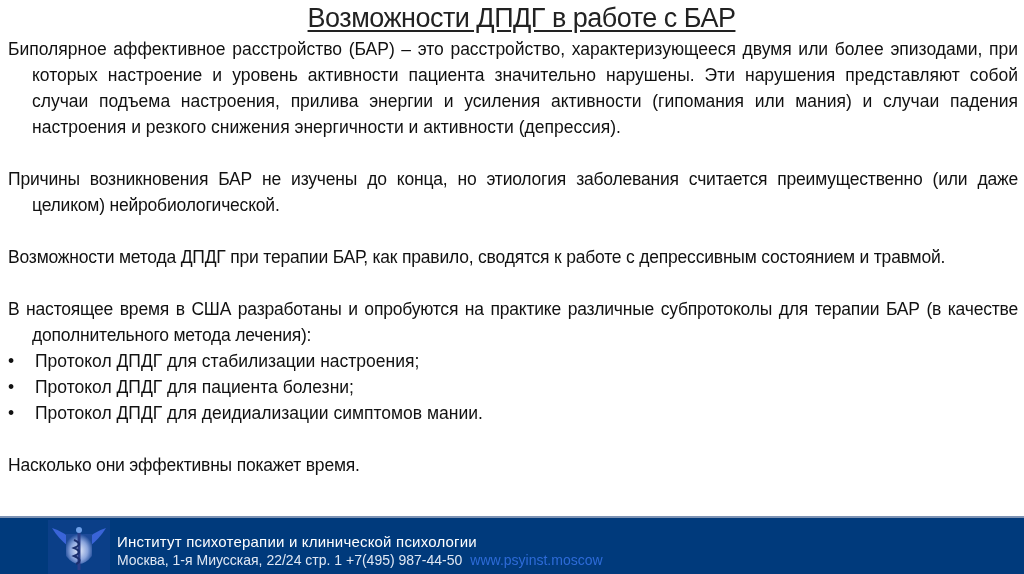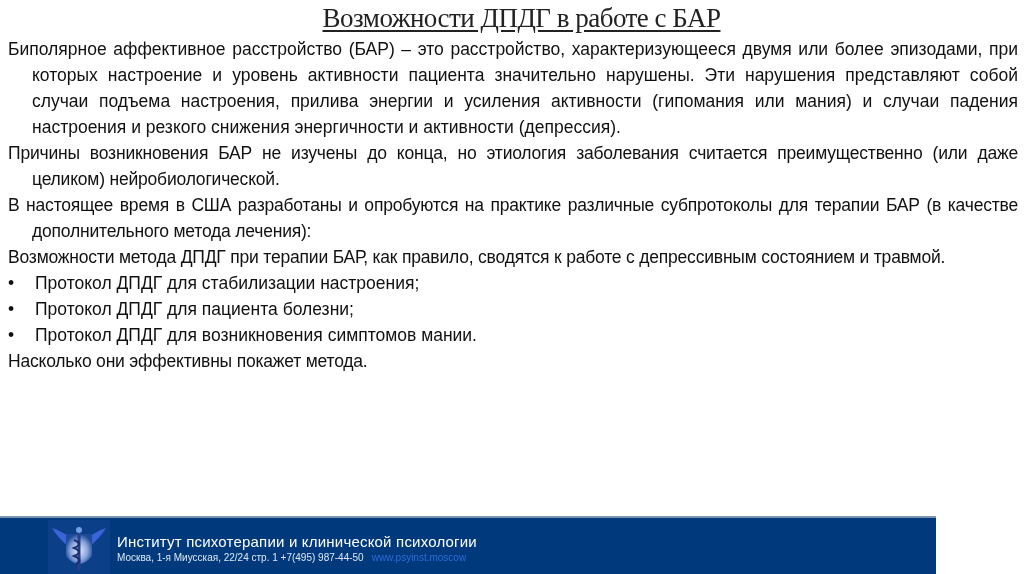--- a/index.html
+++ b/index.html
@@ -1,76 +1,76 @@
 <!DOCTYPE html>
 <html><head>
 <meta charset="utf-8">
 <style>
   * { box-sizing: border-box; margin: 0; padding: 0; }
   html, body { width: 1024px; height: 574px; overflow: hidden; background: #ffffff; }
   body { position: relative; font-family: "Liberation Sans", sans-serif; color: #111; }
 
   .title {
     position: absolute; left: 0; top: 2px; width: 1024px; text-align: center;
-    font-family: Liberation Serif, serif;
+    font-family: Liberation Sans, sans-serif;
     font-size: 27px; line-height: 32px; color: #222; padding-left: 19px;
   }
   .title span { text-decoration: underline; text-underline-offset: 3px; letter-spacing: -0.5px; }
 
   .content {
     position: absolute; left: 8px; top: 36px; width: 1010px;
     font-size: 17.5px; line-height: 26px; color: #111;
   }
   .para { text-align: justify; padding-left: 24px; text-indent: -24px; }
-  .para.gap { }
+  .para.gap { margin-top: 26px; }
   .para.narrow { letter-spacing: -0.2px; }
   .bold { font-weight: normal; }
   .bullets { list-style: none; }
   .bullets li { position: relative; padding-left: 27px; }
   .bullets li .dot { position: absolute; left: 0; top: 0; }
 
   .footer {
-    position: absolute; left: 0; top: 516px; width: 936px; height: 58px;
+    position: absolute; left: 0; top: 516px; width: 1024px; height: 58px;
     background: #003a7c; border-top: 2px solid #7d93b4;
   }
   .logo {
     position: absolute; left: 48px; top: 2px; width: 62px; height: 54px;
   }
   .inst-name {
     position: absolute; left: 117px; top: 15px; font-size: 15px; color: #ffffff;
     letter-spacing: 0.2px;
   }
   .inst-addr {
-    position: absolute; left: 117px; top: 34px; font-size: 10px; color: #dfe7f3;
+    position: absolute; left: 117px; top: 34px; font-size: 14px; color: #dfe7f3;
   }
   .inst-link { color: #2d6bd8; margin-left: 8px; }
 </style>
 </head>
 <body>
 
 <div class="title">
   <span>Возможности ДПДГ в работе с БАР</span>
 </div>
 
 <div class="content">
   <p class="para"><span class="bold">Биполярное аффективное расстройство (БАР) –</span><span> это расстройство, характеризующееся двумя или более эпизодами, при которых настроение и уровень активности пациента значительно нарушены. Эти нарушения представляют собой случаи подъема настроения, прилива энергии и усиления активности (гипомания или мания) и случаи падения настроения и резкого снижения энергичности и активности (депрессия).</span></p>
 
   <p class="para gap narrow">Причины возникновения БАР не изучены до конца, но этиология заболевания считается преимущественно (или даже целиком) нейробиологической.</p>
 
+  <p class="para gap narrow">Возможности метода ДПДГ при терапии БАР, как правило, сводятся к работе с депрессивным состоянием и травмой.</p>
+
   <p class="para gap narrow">В настоящее время в США разработаны и опробуются на практике различные субпротоколы для терапии БАР (в качестве дополнительного метода лечения):</p>
-
-  <p class="para gap narrow">Возможности метода ДПДГ при терапии БАР, как правило, сводятся к работе с депрессивным состоянием и травмой.</p>
 
   <ul class="bullets">
     <li><span class="dot">•</span><span>Протокол ДПДГ для стабилизации настроения;</span></li>
     <li><span class="dot">•</span><span>Протокол ДПДГ для пациента болезни;</span></li>
-    <li><span class="dot">•</span><span>Протокол ДПДГ для возникновения симптомов мании.</span></li>
+    <li><span class="dot">•</span><span>Протокол ДПДГ для деидиализации симптомов мании.</span></li>
   </ul>
 
-  <p class="para gap narrow">Насколько они эффективны покажет метода.</p>
+  <p class="para gap narrow">Насколько они эффективны покажет время.</p>
 </div>
 
 <div class="footer">
   <div class="logo">
     <svg width="62" height="54" viewBox="0 0 62 54">
       <defs>
         <radialGradient id="glow" cx="50%" cy="55%" r="55%">
           <stop offset="0%" stop-color="#e8eefc"></stop>
           <stop offset="60%" stop-color="#8aa4dc"></stop>
           <stop offset="100%" stop-color="#1d4a99"></stop>

